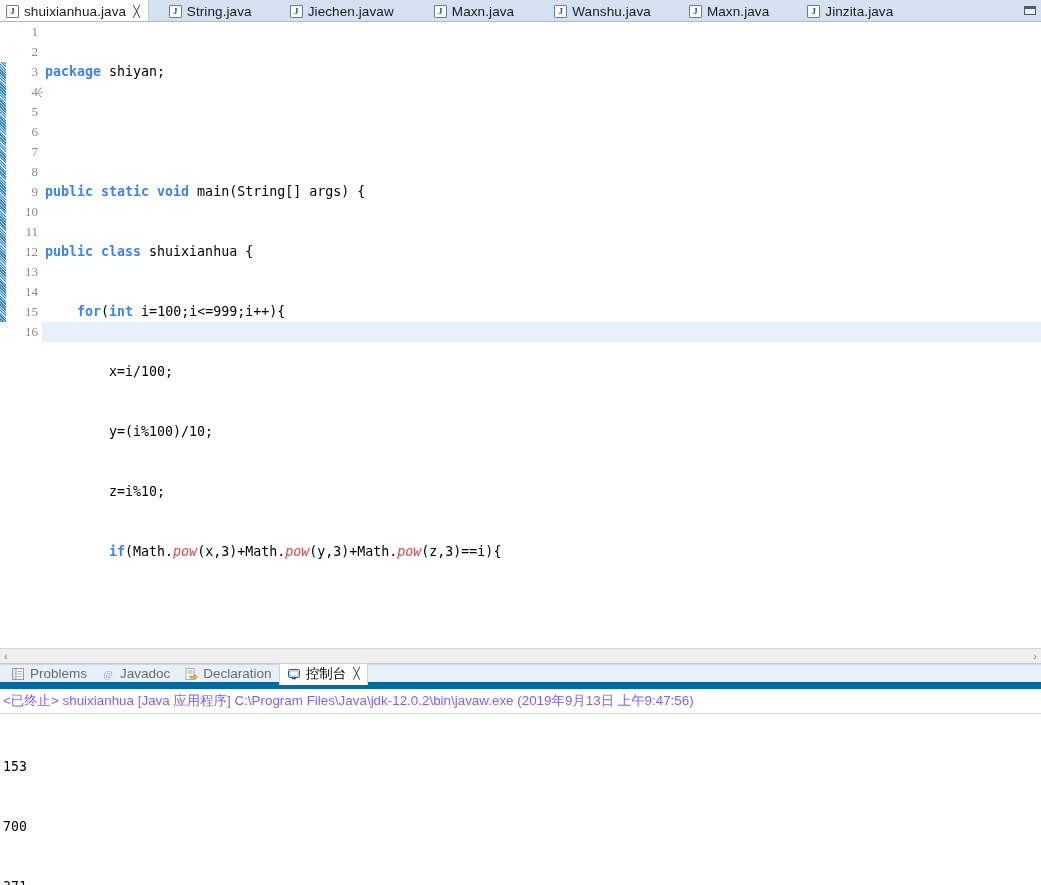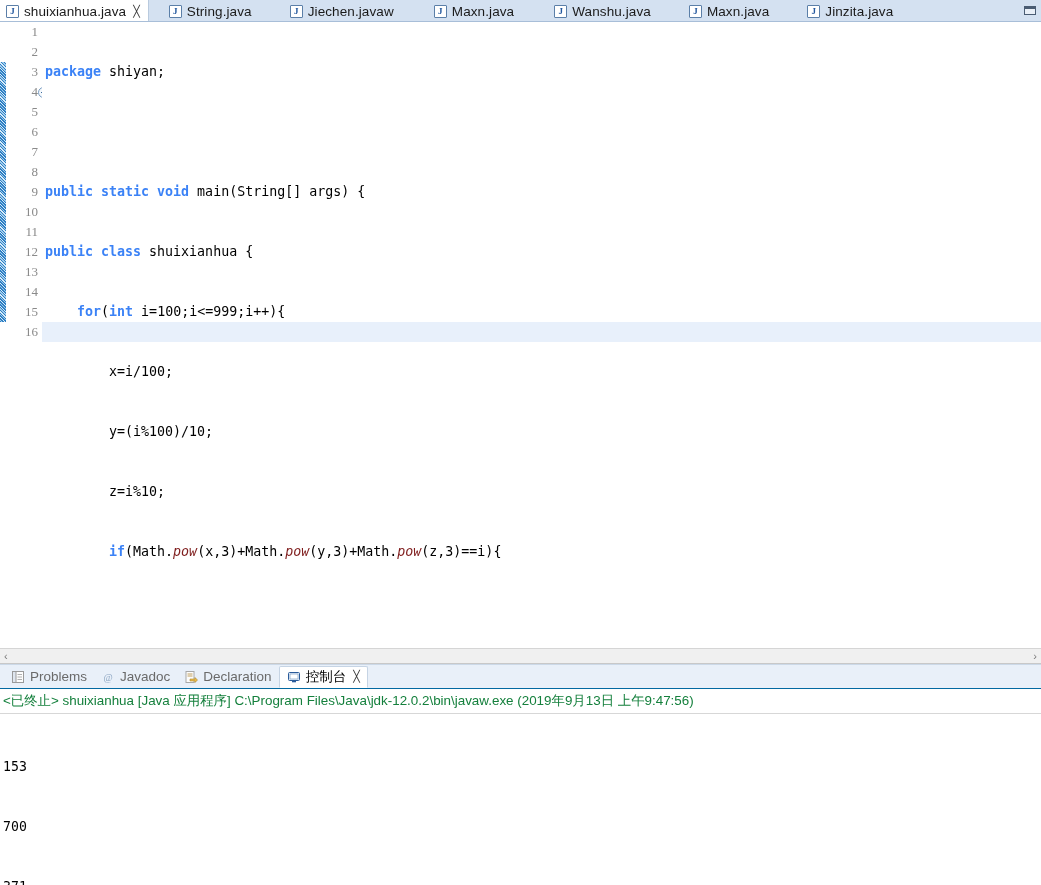--- a/index.html
+++ b/index.html
@@ -139,21 +139,21 @@
     position: relative;
     margin: 0;
     font-family: "DejaVu Sans Mono", monospace;
     font-size: 13.3px;
     line-height: 20px;
     color: #000000;
     white-space: pre;
   }
   .code .row { height: 20px; }
   .kw  { color: #3b82f6; font-weight: bold; }
-  .pow { color: #7f1d1d; font-style: italic; }
+  .pow { color: #ef4444; font-style: italic; }
 
   
   .hscroll {
     height: 16px;
     background: #f0f0f0;
     border-top: 1px solid #d5d5d5;
     border-bottom: 1px solid #c8c8c8;
     display: flex;
     align-items: center;
     justify-content: space-between;
@@ -168,21 +168,21 @@
     background: #ffffff;
     border-top: 1px solid #ccd9e8;
   }
   .viewtabs {
     height: 24px;
     background: #e9f0f9;
     display: flex;
     align-items: center;
     gap: 0;
     padding-left: 4px;
-    border-bottom: 1px solid #0369a1;
+    border-bottom: 7px solid #0369a1;
   }
   .vtab {
     display: flex;
     align-items: center;
     gap: 5px;
     height: 22px;
     padding: 0 7px;
     font-size: 13.5px;
     color: #6a6a6a;
     white-space: nowrap;
@@ -191,21 +191,21 @@
     background: #ffffff;
     color: #000000;
     border: 1px solid #c6d4e4;
     border-bottom-color: #ffffff;
     border-radius: 2px 2px 0 0;
   }
   .vicon { width: 14px; height: 14px; flex: none; }
 
   .console-header {
     font-size: 13.4px;
-    color: #15803d;
+    color: #8b5cf6;
     padding: 3px 0 3px 3px;
     border-bottom: 1px solid #d7d7d7;
     white-space: nowrap;
   }
   .console-out {
     font-family: "DejaVu Sans Mono", monospace;
     font-size: 13.2px;
     line-height: 20px;
     color: #000000;
     padding: 3px 0 0 3px;

